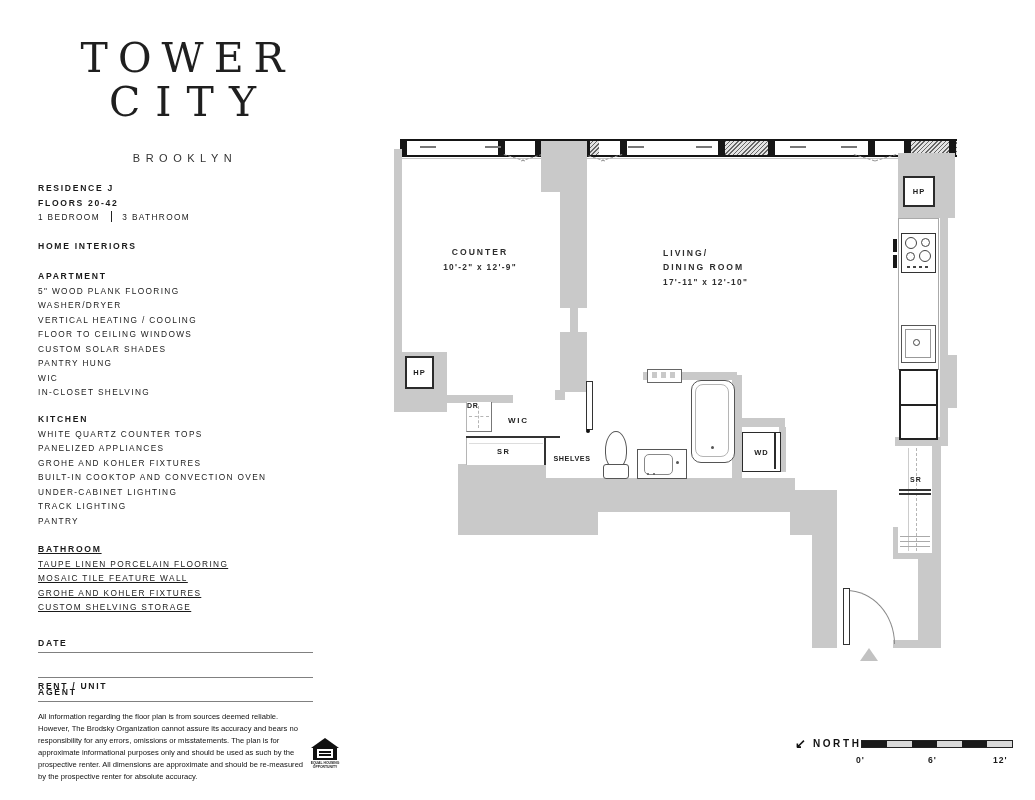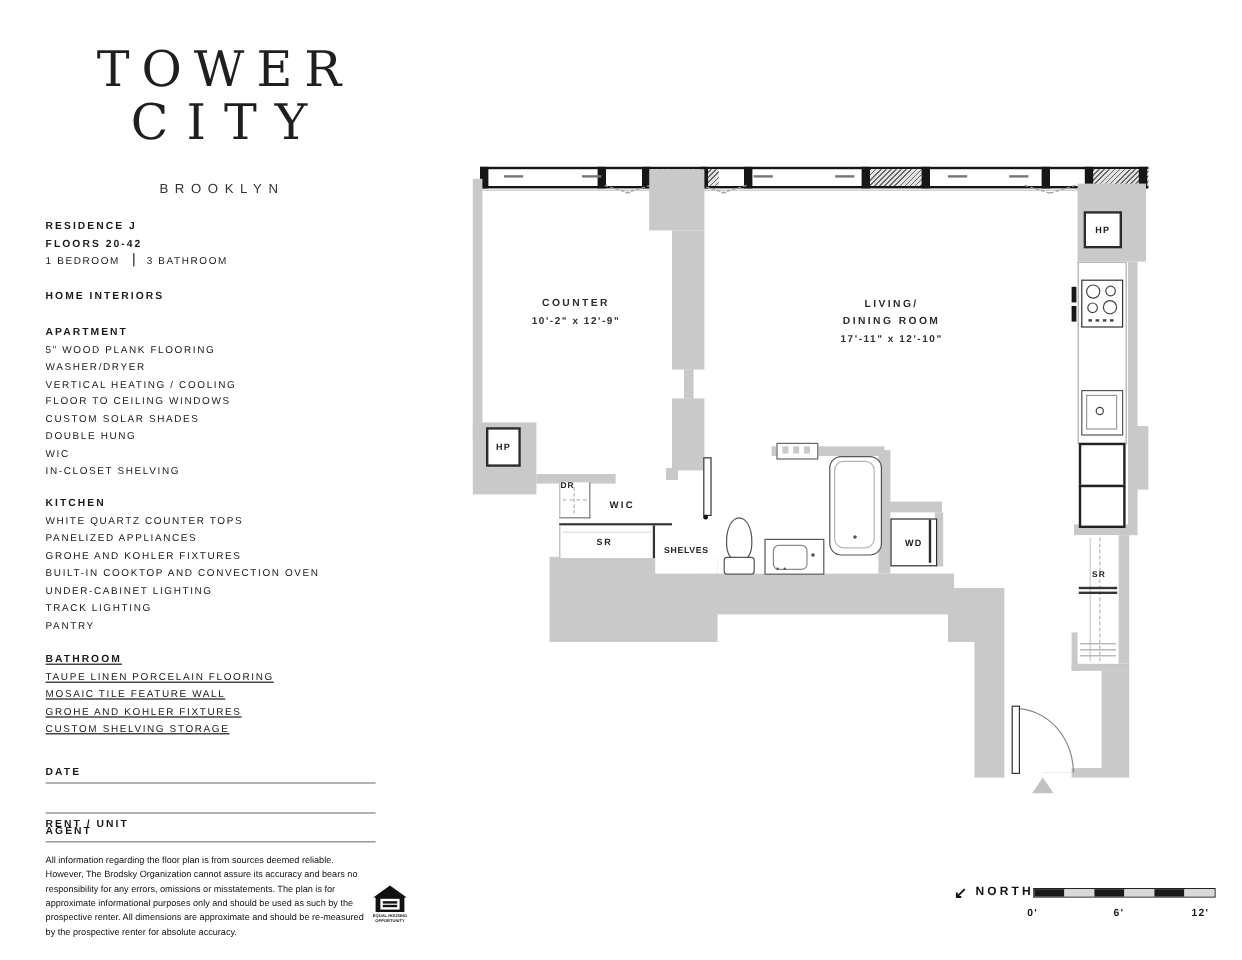--- a/index.html
+++ b/index.html
@@ -50,21 +50,21 @@
 
   <div class="abs t-bold" style="left:38px;top:241px;">HOME INTERIORS</div>
 
   <div class="abs list" style="left:38px;top:269px;">
     <div class="t-bold">APARTMENT</div>
     <div class="t-reg">5" WOOD PLANK FLOORING</div>
     <div class="t-reg">WASHER/DRYER</div>
     <div class="t-reg">VERTICAL HEATING / COOLING</div>
     <div class="t-reg">FLOOR TO CEILING WINDOWS</div>
     <div class="t-reg">CUSTOM SOLAR SHADES</div>
-    <div class="t-reg">DOUBLE HUNG</div>
+    <div class="t-reg">PANTRY HUNG</div>
     <div class="t-reg">WIC</div>
     <div class="t-reg">IN-CLOSET SHELVING</div>
   </div>
 
   <div class="abs list" style="left:38px;top:412px;">
     <div class="t-bold">KITCHEN</div>
     <div class="t-reg">WHITE QUARTZ COUNTER TOPS</div>
     <div class="t-reg">PANELIZED APPLIANCES</div>
     <div class="t-reg">GROHE AND KOHLER FIXTURES</div>
     <div class="t-reg">BUILT-IN COOKTOP AND CONVECTION OVEN</div>
@@ -158,21 +158,21 @@
   <div class="wall" style="left:932px;top:446px;width:9px;height:107px;"></div>
   <div class="wall" style="left:893px;top:527px;width:6px;height:32px;"></div>
   <div class="wall" style="left:893px;top:553px;width:48px;height:6px;"></div>
   <div class="wall" style="left:918px;top:559px;width:23px;height:82px;"></div>
   <div class="wall" style="left:893px;top:640px;width:48px;height:8px;"></div>
 
   <div class="abs" style="left:400px;top:247px;width:160px;text-align:center;">
     <div class="plan-lbl">COUNTER</div>
     <div class="plan-dim" style="margin-top:5px;">10'-2" x 12'-9"</div>
   </div>
-  <div class="abs" style="left:663px;top:248px;width:160px;text-align:center;">
+  <div class="abs" style="left:663px;top:248px;width:160px;">
     <div class="plan-lbl">LIVING/</div>
     <div class="plan-lbl" style="margin-top:4px;">DINING ROOM</div>
     <div class="plan-dim" style="margin-top:5px;">17'-11" x 12'-10"</div>
   </div>
 
   <div class="wbox cntr" style="left:405px;top:356px;width:25px;height:29px;border:2px solid #2b2b2b;font-size:7.5px;font-weight:bold;letter-spacing:1px;">HP</div>
   <div class="wbox cntr" style="left:903px;top:176px;width:28px;height:27px;border:2px solid #2b2b2b;font-size:7.5px;font-weight:bold;letter-spacing:1px;">HP</div>
 
   <div class="wbox" style="left:466px;top:402px;width:24px;height:29px;border-right:1px solid #777;border-bottom:1px solid #777;border-left:1px solid #b5b5b5;">
     <div class="dash-v" style="left:11px;top:4px;height:22px;"></div>

